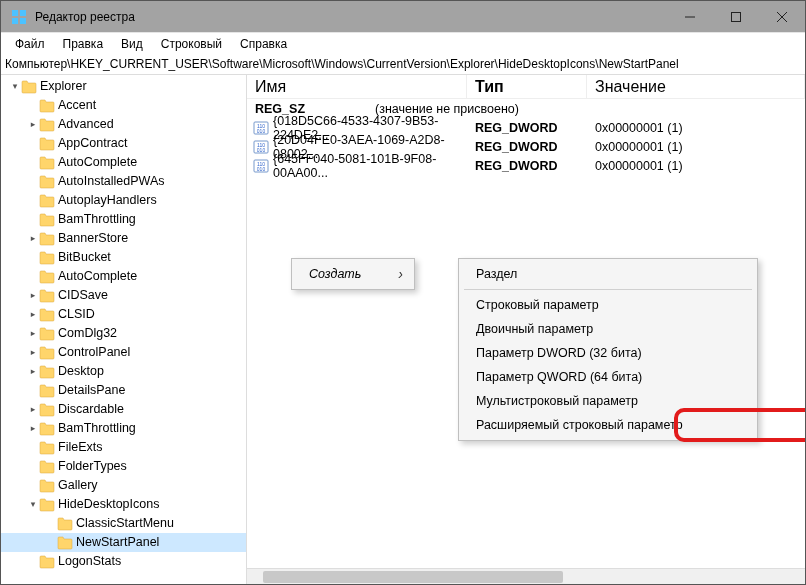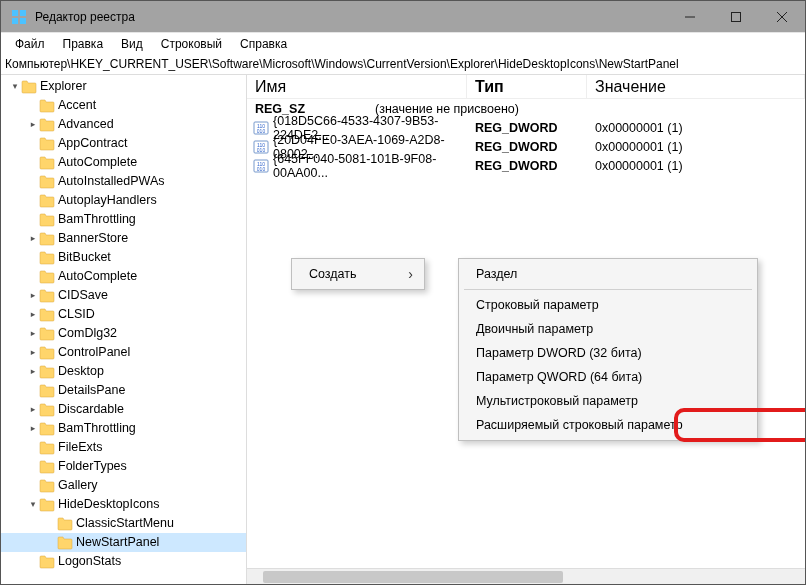--- a/index.html
+++ b/index.html
@@ -347,21 +347,21 @@
               <text x="8" y="8" text-anchor="middle" font-size="5" fill="#36c">110</text>
               <text x="8" y="13" text-anchor="middle" font-size="5" fill="#36c">010</text>
             </svg>
             <span>{645FF040-5081-101B-9F08-00AA00...</span>
           </div>
           <div class="c2">REG_DWORD</div>
           <div class="c3">0x00000001 (1)</div>
         </div>
       </div>
 
-    <div class="ctx" style="left:44px; top:183px; width:134px;">
+    <div class="ctx" style="left:44px; top:183px; width:124px;font-style:italic;">
       <div class="ctx-item has-sub">
         <span>Создать</span>
       </div>
     </div>
     <div class="anno" style="left:289px; top:254px; width:142px; height:38px;"></div>
     <div class="badge" style="left:419px; top:230px;">1</div>
 
     <div class="ctx" style="left:177px; top:183px; width:300px;margin-left:34px;">
       <div class="ctx-item">
           <span>Раздел</span>

